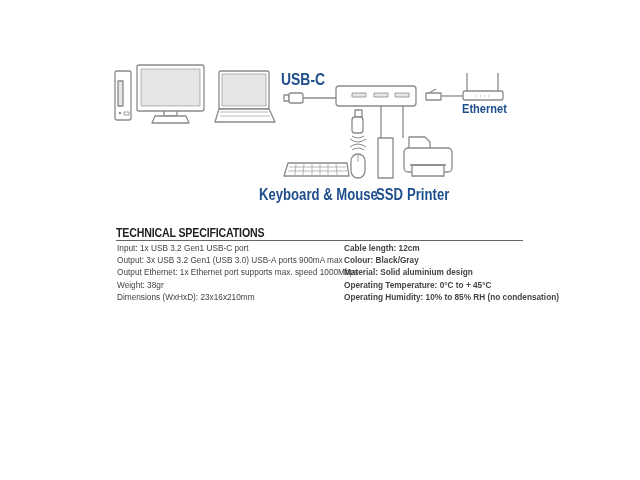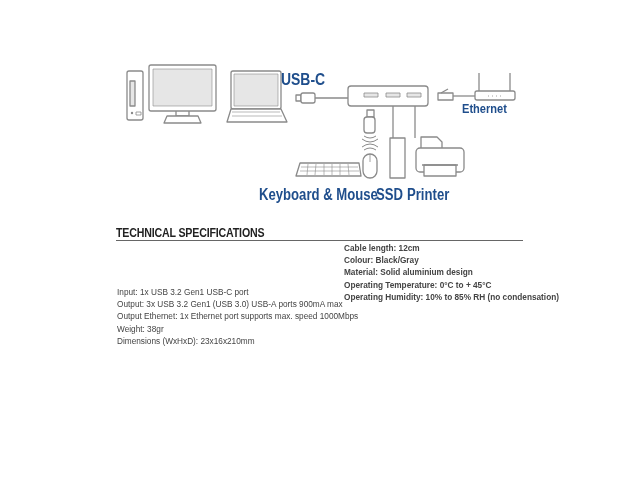--- a/index.html
+++ b/index.html
@@ -1,23 +1,23 @@
 <!DOCTYPE html>
 <html><head>
 <meta charset="utf-8">
 <style>
   html, body { margin:0; padding:0; background:#ffffff; }
   body { width:640px; height:480px; position:relative; overflow:hidden; font-family:"Liberation Sans", sans-serif; }
-  .diagram { position:absolute; left:0; top:0; width:594px; height:215px;padding-left:12px; }
+  .diagram { position:absolute; left:0; top:0; width:594px; height:215px; }
   .label { position:absolute; color:#1f4e8c; font-family:"Liberation Sans", sans-serif; font-weight:bold; transform:scaleX(0.82); transform-origin:left top; white-space:nowrap; }
   .specs-title { position:absolute; left:116px; top:226px; font-size:12.5px; font-weight:bold; color:#222; transform:scaleX(0.85); transform-origin:left top; white-space:nowrap; letter-spacing:-0.2px; }
   .specs-rule { position:absolute; left:116px; top:240px; width:407px; height:1px; background:#666; }
   .spec-col { position:absolute; top:242px; font-size:9.6px; color:#444; line-height:12.2px; }
   .spec-col div { white-space:nowrap; transform:scaleX(0.86); transform-origin:left top; }
-  .col-left { left:117px;margin-top:44px; }
+  .col-left { left:117px; }
   .col-right { left:344px;font-weight:bold; }
 </style>
 </head>
 <body>
 
 <div class="diagram">
   <svg width="640" height="215" viewBox="0 0 640 215" xmlns="http://www.w3.org/2000/svg" fill="none" stroke="#8a8a8a" stroke-width="1.3" stroke-linejoin="round">
 
     <g>
       <rect x="115" y="71" width="16" height="49" rx="2" fill="#fff"></rect>

